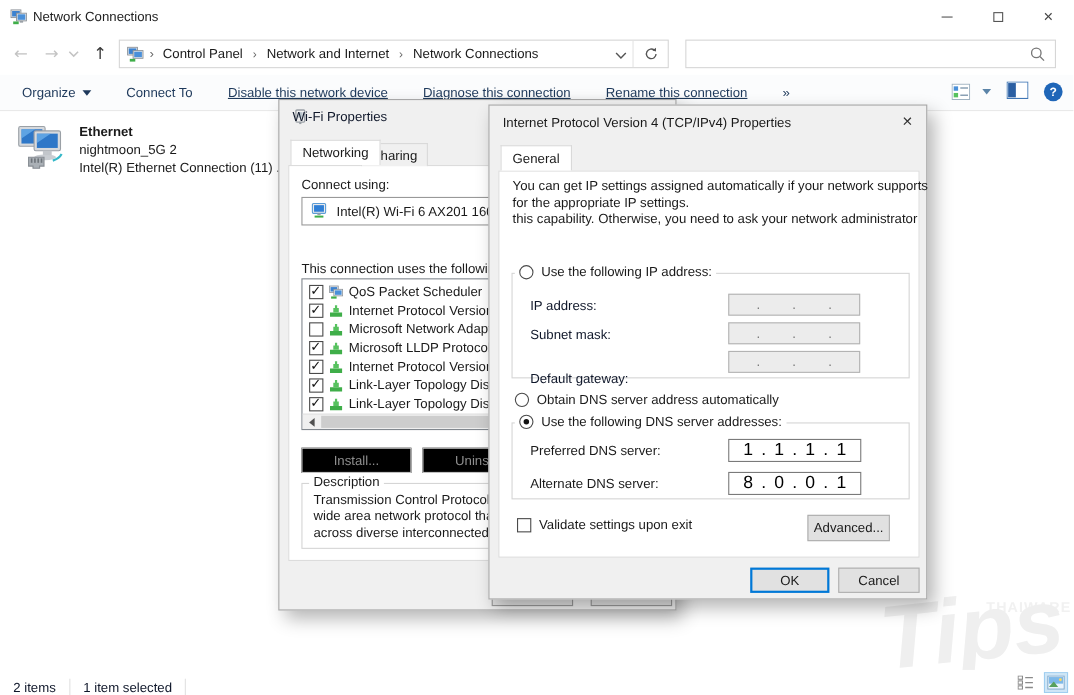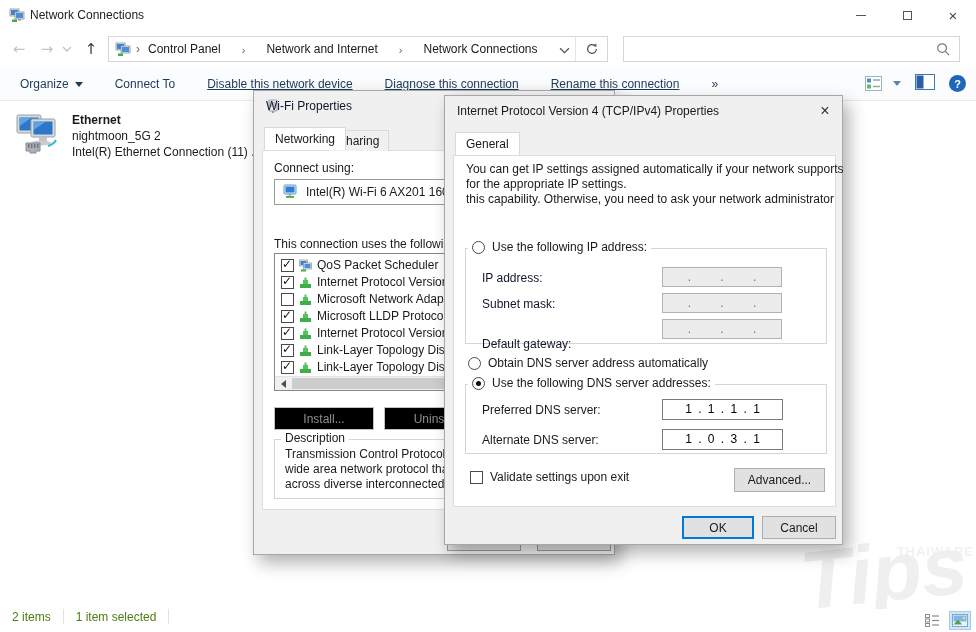--- a/index.html
+++ b/index.html
@@ -18,21 +18,21 @@
   .max-glyph{width:9px;height:9px;border:1px solid #555}
   .close-glyph{font-size:15px;line-height:1;color:#444}
 
   
   .navbar{left:0;top:30px;width:976px;height:38px;background:#fff}
   .navbtn{position:absolute;top:6px;width:26px;height:26px;display:flex;align-items:center;justify-content:center;
           font-family:"DejaVu Sans",sans-serif;font-size:15px}
   .dis{color:#c3c3c3}.ena{color:#3b3b3b}
   .addressbar{position:absolute;left:108px;top:6px;width:500px;height:26px;border:1px solid #d6d6d6;background:#fff;display:flex;align-items:center}
   .addr-icon{width:16px;height:16px;margin:0 5px 0 6px;flex:0 0 auto}
-  .crumb{display:flex;align-items:flex-end;gap:12px;white-space:nowrap}
+  .crumb{display:flex;align-items:flex-end;gap:0;white-space:nowrap}
   .crumb .sep{color:#666;padding:0 9px;font-size:11px}
   .addr-chevron{position:absolute;right:36px;top:7px;width:12px;height:12px}
   .addr-refresh{position:absolute;right:0;top:0;width:32px;height:24px;border-left:1px solid #e4e4e4;display:flex;align-items:center;justify-content:center}
   .searchbox{position:absolute;left:623px;top:6px;width:337px;height:26px;border:1px solid #d6d6d6;background:#fff}
   .searchbox input{position:absolute;left:6px;top:2px;width:300px;height:20px;border:none;outline:none;font:inherit}
   .search-icon{position:absolute;right:8px;top:5px;width:15px;height:15px}
 
   
   .cmdbar{left:0;top:68px;width:976px;height:33px;background:#fbfcfd;border-bottom:1px solid #e9e9e9;
           display:flex;align-items:center;color:#1e395b}
@@ -50,21 +50,21 @@
   .conn-icon{position:absolute;left:4px;top:2px;width:48px;height:48px}
   .conn-text{position:absolute;left:62px;top:4px;line-height:16px;white-space:nowrap}
   .conn-text .b{font-weight:bold}
 
   
   .watermark{left:796px;top:518px;width:180px;height:112px;z-index:2;pointer-events:none}
   .wm-tips{position:absolute;left:4px;top:8px;font-size:82px;font-weight:bold;font-style:italic;color:#efefef;transform:rotate(-6deg)}
   .wm-brand{position:absolute;right:2px;top:26px;font-size:13px;font-weight:bold;letter-spacing:1px;color:#f1f1f1}
 
   
-  .statusbar{left:0;top:609px;width:976px;height:23px;background:#fff;z-index:30;display:flex;align-items:flex-start;color:#4d7c0f}
+  .statusbar{left:0;top:609px;width:976px;height:23px;background:#fff;z-index:30;display:flex;align-items:flex-end;color:#0f172a}
   .sb-seg{padding:0 12px;height:15px;display:flex;align-items:center;border-right:1px solid #e2e2e2}
   .sb-right{position:absolute;right:6px;top:3px;display:flex;gap:8px}
   .sb-btn{width:20px;height:17px;display:flex;align-items:center;justify-content:center}
   .sb-btn.sel{background:#cfe6f7;outline:1px solid #9fcef0}
 
   
   .dialog{position:absolute;background:#f0f0f0;border:1px solid #a7a7a7;box-shadow:6px 8px 16px rgba(0,0,0,.30)}
   .dlg-title{position:absolute;left:0;top:0;right:0;height:30px}
   .dlg-title .t{position:absolute;left:12px;top:8px}
   .dlg-close{position:absolute;right:1px;top:1px;width:32px;height:28px;display:flex;align-items:center;justify-content:center;
@@ -77,21 +77,21 @@
   .radio{width:13px;height:13px;border:1px solid #4a4a4a;border-radius:50%;background:#fff;position:relative;flex:0 0 auto}
   .radio.sel::after{content:"";position:absolute;left:3px;top:3px;width:5px;height:5px;border-radius:50%;background:#111}
   .checkbox{width:13px;height:13px;border:1px solid #4a4a4a;background:#fff;position:relative;flex:0 0 auto}
   .checkbox .mk{position:absolute;left:0px;top:-3px;font-size:12px;color:#111;font-family:"DejaVu Sans",sans-serif}
   .radiorow{position:absolute;display:flex;align-items:center;gap:7px;white-space:nowrap}
   .fieldlabel{position:absolute;white-space:nowrap}
   .gray{color:#0f172a}
   .ipbox{position:absolute;border:1px solid #b3b3b3;background:#ececec;color:#777;text-align:center;line-height:18px;
          word-spacing:26px;font-size:12px}
   .dnsbox{position:absolute;border:1px solid #7a7a7a;background:#fff;color:#000;text-align:center;line-height:19px;
-          word-spacing:3px;font-size:12px}
+          word-spacing:3px;font-size:16px}
   .btn{position:absolute;background:#e1e1e1;border:1px solid #adadad;display:flex;align-items:center;justify-content:center;font-size:12px}
   .btn.focus{border:2px solid #0078d7}
   .btn.disabled{background:#000000;border-color:#c0c0c0;color:#8f8f8f}
   .combo{position:absolute;border:1px solid #999;background:#fff;display:flex;align-items:center}
   .listbox{position:absolute;border:1px solid #82888f;background:#fff;overflow:hidden}
   .lrow{position:absolute;left:6px;display:flex;align-items:center;gap:5px;white-space:nowrap}
   .lrow .icon{width:13px;height:13px;flex:0 0 auto}
   .hscroll{position:absolute;left:0;right:0;bottom:0;height:14px;background:#f0f0f0;border-top:1px solid #e2e2e2}
   .hs-btn{position:absolute;left:0;top:0;width:16px;height:13px;display:flex;align-items:center;justify-content:center}
   .hs-thumb{position:absolute;left:17px;top:1px;width:195px;height:11px;background:#cdcdcd}
@@ -416,28 +416,28 @@
   </div>
 
   <div class="groupbox" style="left:20px;top:288px;width:362px;height:70px">
     <span class="legend" style="left:2px">
       <span class="radio sel" style="margin-right:7px"></span>
       <span>Use the following DNS server addresses:</span>
     </span>
     <span class="fieldlabel" style="left:16px;top:18px">Preferred DNS server:</span>
     <span class="dnsbox" style="left:196px;top:14px;width:121px;height:21px">1 . 1 . 1 . 1</span>
     <span class="fieldlabel" style="left:16px;top:48px">Alternate DNS server:</span>
-    <span class="dnsbox" style="left:196px;top:44px;width:121px;height:21px">1 . 0 . 3 . 1</span>
+    <span class="dnsbox" style="left:196px;top:44px;width:121px;height:21px">8 . 0 . 0 . 1</span>
   </div>
 
   <div class="radiorow" style="left:25px;top:374px;z-index:3">
     <span class="checkbox"></span>
     <span>Validate settings upon exit</span>
   </div>
-  <div class="btn" style="left:289px;top:372px;width:91px;height:24px;z-index:3">Advanced...</div>
+  <div class="btn" style="left:289px;top:372px;width:75px;height:24px;z-index:3">Advanced...</div>
 
   <div class="btn focus" style="left:237px;top:420px;width:72px;height:23px">OK</div>
   <div class="btn" style="left:317px;top:420px;width:74px;height:23px">Cancel</div>
 </div>
 
 <div class="abs statusbar">
   <span class="sb-seg">2 items</span>
   <span class="sb-seg">1 item selected</span>
   <div class="sb-right">
     <span class="sb-btn">

